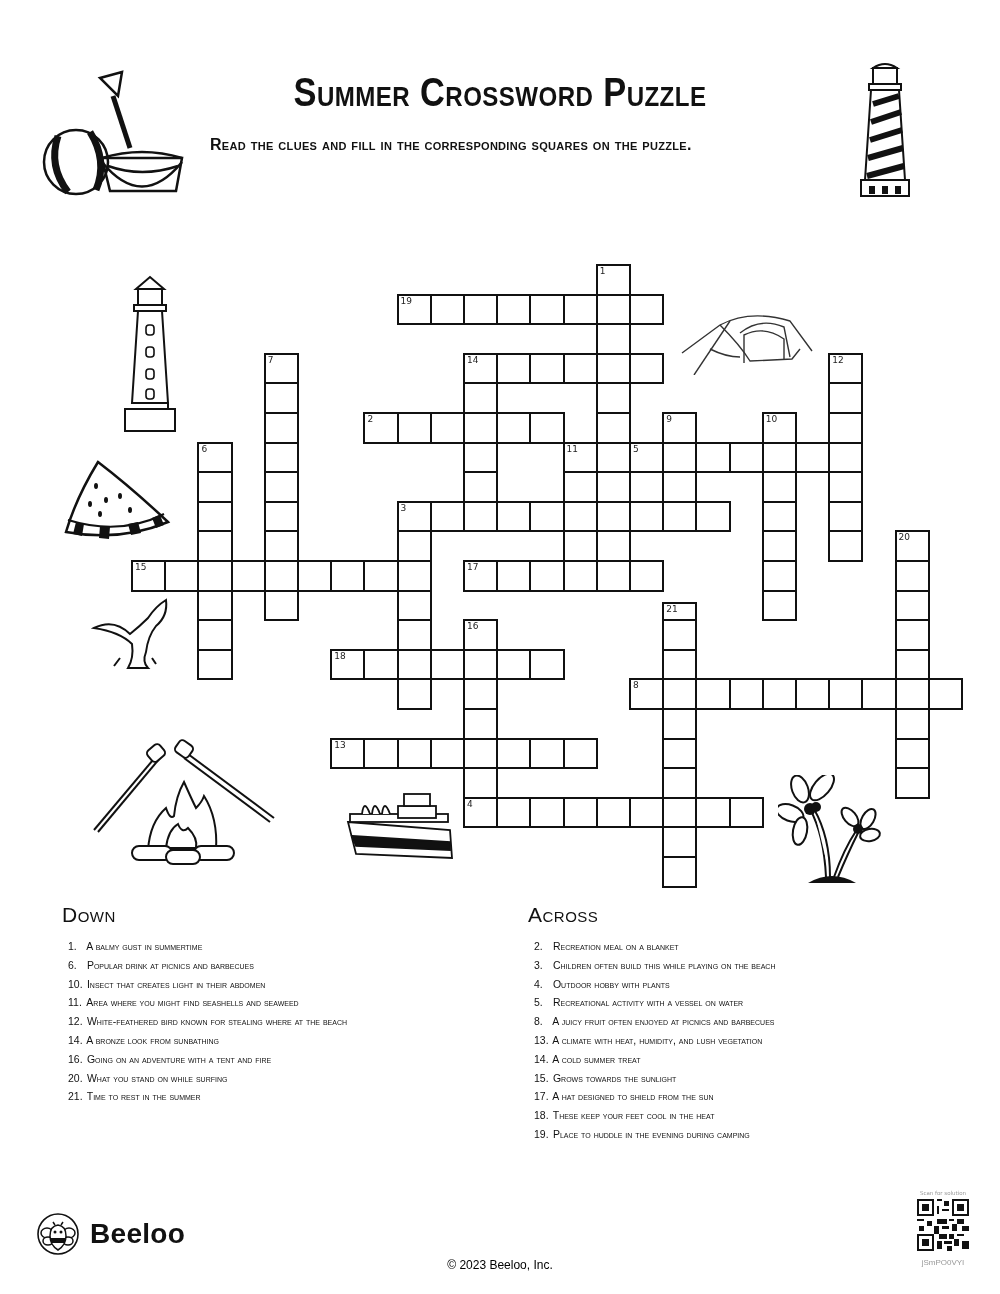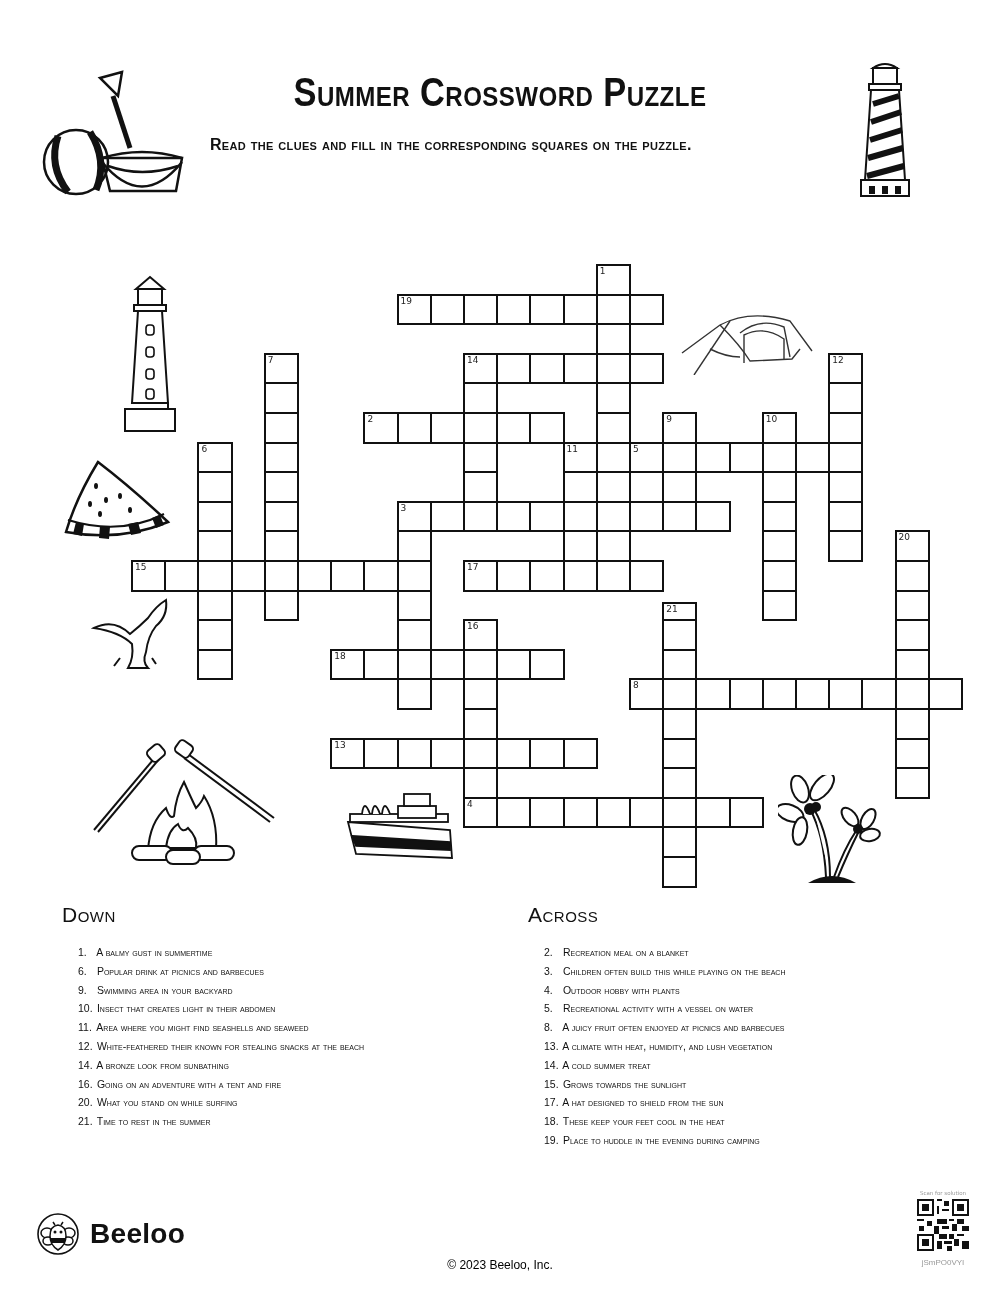--- a/index.html
+++ b/index.html
@@ -4,21 +4,21 @@
 <style>
   html,body{margin:0;padding:0;background:#fff;}
   body{width:1000px;height:1294px;position:relative;overflow:hidden;font-family:"DejaVu Sans",sans-serif;color:#111;}
   .title{position:absolute;left:0;width:1000px;top:70px;text-align:center;font-family:"Liberation Sans Narrow","Liberation Sans",sans-serif;font-weight:bold;font-size:40px;letter-spacing:0.5px;font-variant:small-caps;transform:scaleX(0.86);transform-origin:center;}
   .subtitle{position:absolute;left:210px;width:600px;top:136px;text-align:left;font-family:"Liberation Sans",sans-serif;font-weight:bold;font-size:16px;font-variant:small-caps;letter-spacing:0.3px;}
   .grid{position:absolute;left:0;top:0;width:1000px;height:900px;}
   .cell{position:absolute;width:33.2px;height:29.6px;box-sizing:border-box;border:2px solid #111;background:#fff;margin-left:-1px;margin-top:-1px;}
   .cell .num{position:absolute;left:2px;top:0px;font-size:9px;font-family:"DejaVu Sans",sans-serif;color:#222;line-height:10px;}
   .clues{position:absolute;top:903px;}
   .clues h2{margin:0 0 10px 0;font-family:"Liberation Sans",sans-serif;font-size:21px;font-weight:normal;font-variant:small-caps;letter-spacing:0.5px;}
-  .clues ol{list-style:none;margin:16px;padding:0;}
+  .clues ol{list-style:none;margin:6px;padding:0;}
   .clues li{font-family:"Liberation Sans",sans-serif;font-size:10.5px;font-variant:small-caps;height:18.8px;line-height:18.8px;white-space:nowrap;}
   .clues li .n{display:inline-block;width:16px;}
   .art{position:absolute;}
   .logo{position:absolute;left:36px;top:1212px;display:flex;align-items:center;gap:10px;}
   .logo .brand{font-family:Liberation Sans, sans-serif;font-weight:bold;font-size:28px;letter-spacing:0.3px;}
   .copyright{position:absolute;top:1258px;left:0;width:1000px;text-align:center;font-size:12px;color:#000000;font-family:"Liberation Sans",sans-serif;}
   .qr-wrap{position:absolute;left:912px;top:1190px;width:62px;text-align:center;}
   .qr-wrap .scan{font-size:5.5px;color:#999;margin-bottom:3px;}
   .qr-wrap .code{font-size:8px;color:#999;margin-top:3px;font-family:"Liberation Sans",sans-serif;}
 </style>
@@ -362,24 +362,23 @@
     <div class="cell" style="left: 630px; top: 797.8px; width: 35.2px; height: 31.6px;"></div>
     <div class="cell" style="left: 696.4px; top: 797.8px; width: 35.2px; height: 31.6px;"></div>
     <div class="cell" style="left: 729.6px; top: 797.8px; width: 35.2px; height: 31.6px;"></div>
   </div>
 
 <div class="clues" style="left:62px;">
   <h2>Down</h2>
   <ol id="down-list">
       <li><span class="n">1.</span><span> A balmy gust in summertime</span></li>
       <li><span class="n">6.</span><span> Popular drink at picnics and barbecues</span></li>
-      <li><span class="n">9.</span><span> Swimming area in your backyard</span></li>
       <li><span class="n">10.</span><span> Insect that creates light in their abdomen</span></li>
       <li><span class="n">11.</span><span> Area where you might find seashells and seaweed</span></li>
-      <li><span class="n">12.</span><span> White-feathered their known for stealing snacks at the beach</span></li>
+      <li><span class="n">12.</span><span> White-feathered bird known for stealing where at the beach</span></li>
       <li><span class="n">14.</span><span> A bronze look from sunbathing</span></li>
       <li><span class="n">16.</span><span> Going on an adventure with a tent and fire</span></li>
       <li><span class="n">20.</span><span> What you stand on while surfing</span></li>
       <li><span class="n">21.</span><span> Time to rest in the summer</span></li>
     </ol>
 </div>
 <div class="clues" style="left:528px;">
   <h2>Across</h2>
   <ol id="across-list">
       <li><span class="n">2.</span><span> Recreation meal on a blanket</span></li>

